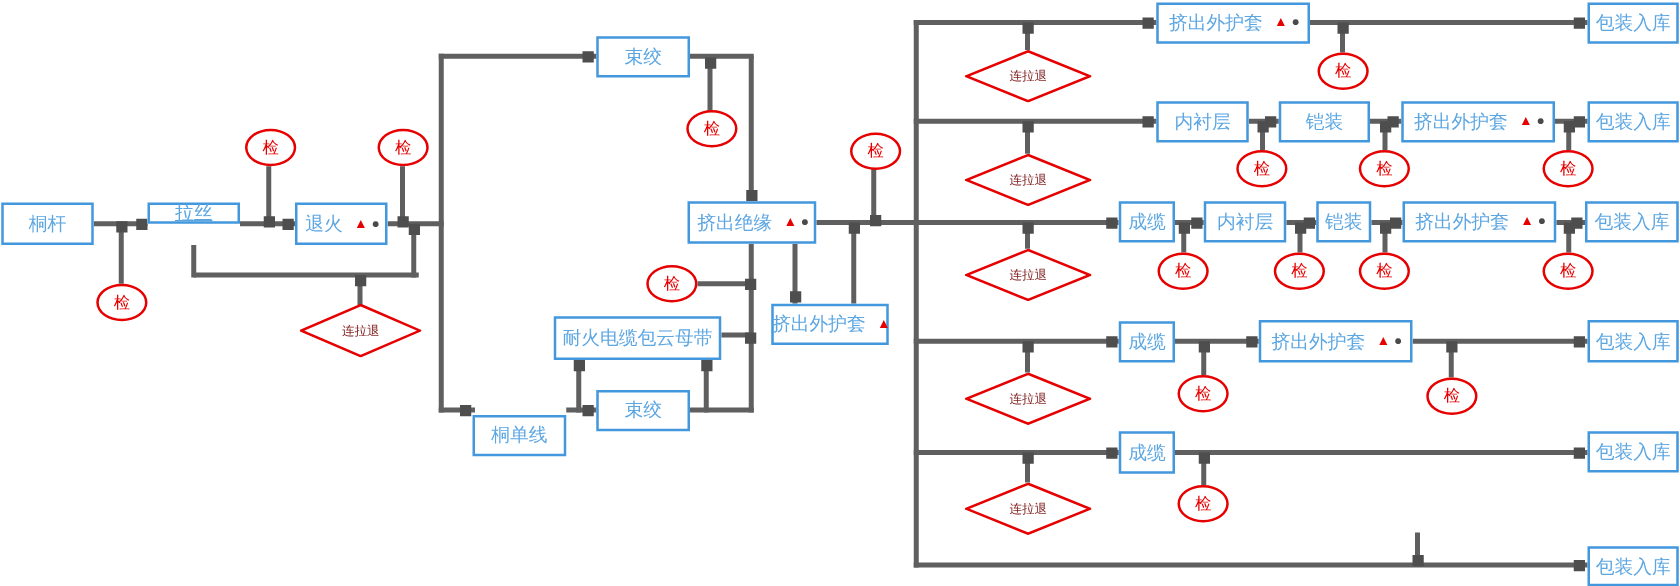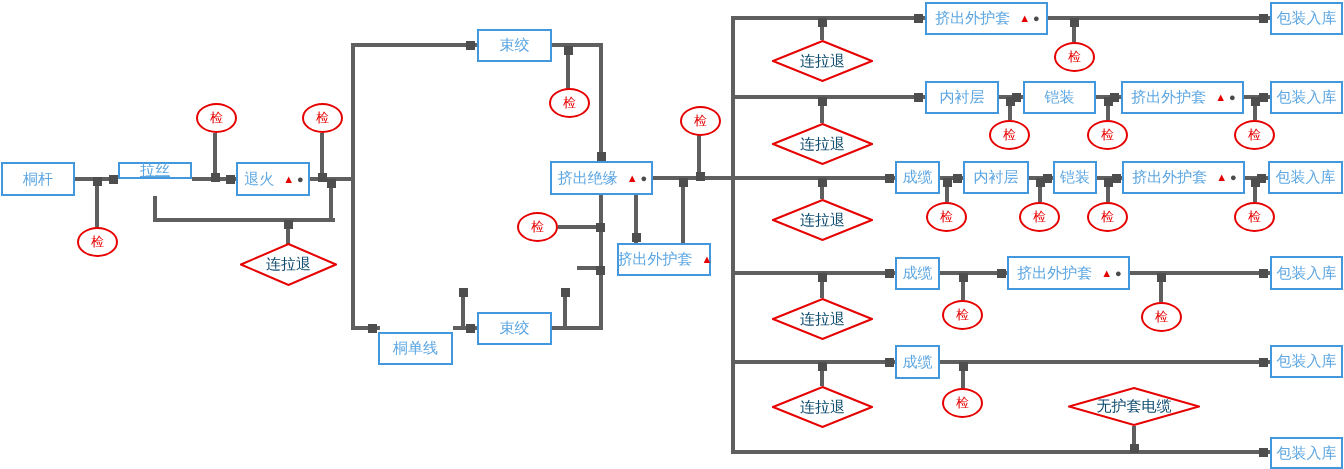--- a/index.html
+++ b/index.html
@@ -30,21 +30,21 @@
     background:#ffffff;border:2px solid #E60000;border-radius:50%;
     color:#E60000;font-size:13px;
     display:flex;align-items:center;justify-content:center;
     z-index:3;
   }
   .diamond{position:absolute;z-index:3;}
   .diamond svg{position:absolute;left:0;top:0;display:block;}
   .diamond .dlabel{
     position:absolute;left:0;top:0;right:0;bottom:0;
     display:flex;align-items:center;justify-content:center;
-    color:#0c4a6e;font-size:15px;white-space:nowrap;
+    color:#7f1d1d;font-size:10px;white-space:nowrap;
   }
 </style>
 </head>
 <body>
 
 <div id="canvas">
     <div class="hline" style="left: 75px; top: 177px; width: 43px;"></div>
     <div class="hline" style="left: 192px; top: 177px; width: 44px;"></div>
     <div class="hline" style="left: 310px; top: 177px; width: 45px;"></div>
     <div class="hline" style="left: 351px; top: 43px; width: 128px;"></div>
@@ -174,20 +174,23 @@
     </div>
     <div class="box" style="left: 550px; top: 161px; width: 103px; height: 34px;">
       <span class="lbl">挤出绝缘</span>
       <span class="tri">▲</span>
       <span class="dotm">●</span>
     </div>
     <div class="box" style="left: 617px; top: 243px; width: 94px; height: 33px;">
       <span class="lbl">挤出外护套</span>
       <span class="tri">▲</span>
     </div>
+    <div class="box" style="left: 443px; top: 253px; width: 134px; height: 35px;">
+      <span class="lbl">耐火电缆包云母带</span>
+    </div>
     <div class="box" style="left: 378px; top: 332px; width: 75px; height: 33px;">
       <span class="lbl">桐单线</span>
     </div>
     <div class="box" style="left: 477px; top: 312px; width: 75px; height: 33px;">
       <span class="lbl">束绞</span>
     </div>
     <div class="box" style="left: 925px; top: 2px; width: 123px; height: 33px;">
       <span class="lbl">挤出外护套</span>
       <span class="tri">▲</span>
       <span class="dotm">●</span>
@@ -326,19 +329,13 @@
         <polygon points="50.5,1 100,21 50.5,41 1,21" fill="#ffffff" stroke="#E60000" stroke-width="2" stroke-linejoin="miter"></polygon>
       </svg>
       <div class="dlabel">连拉退</div>
     </div>
     <div class="diamond" style="left: 772px; top: 386px; width: 101px; height: 42px;">
       <svg width="101" height="42">
         <polygon points="50.5,1 100,21 50.5,41 1,21" fill="#ffffff" stroke="#E60000" stroke-width="2" stroke-linejoin="miter"></polygon>
       </svg>
       <div class="dlabel">连拉退</div>
     </div>
-    <div class="diamond" style="left: 1068px; top: 387px; width: 132px; height: 39px;">
-      <svg width="132" height="39">
-        <polygon points="66,1 131,19.5 66,38 1,19.5" fill="#ffffff" stroke="#E60000" stroke-width="2" stroke-linejoin="miter"></polygon>
-      </svg>
-      <div class="dlabel">无护套电缆</div>
-    </div>
   </div>
 
 </body></html>

